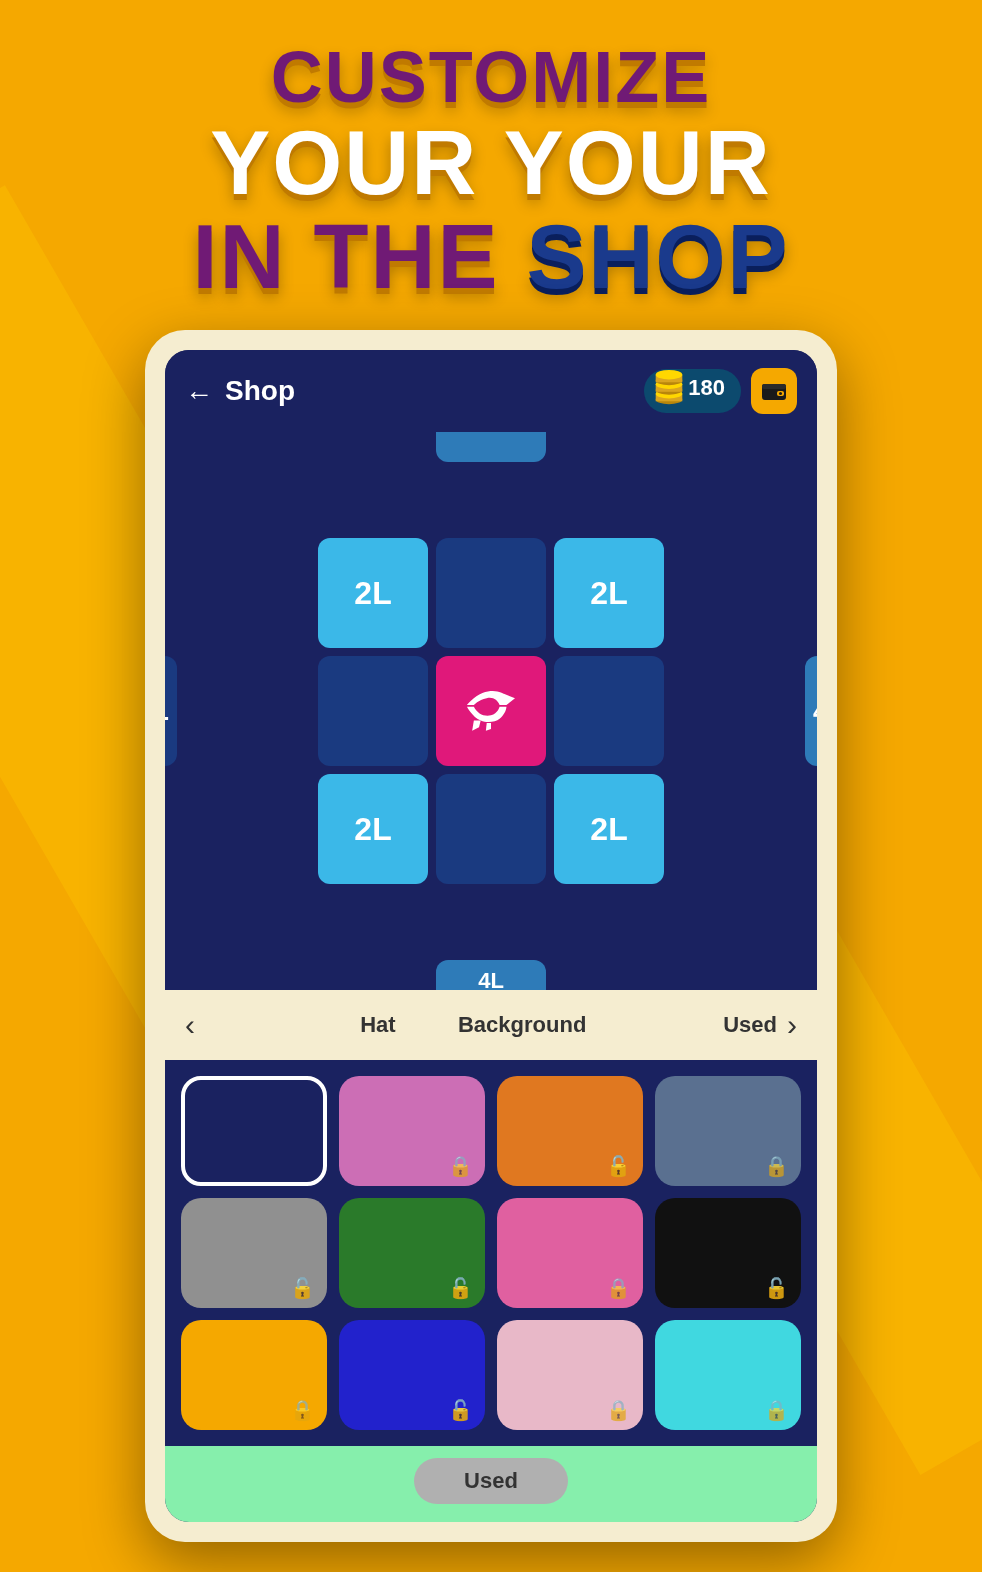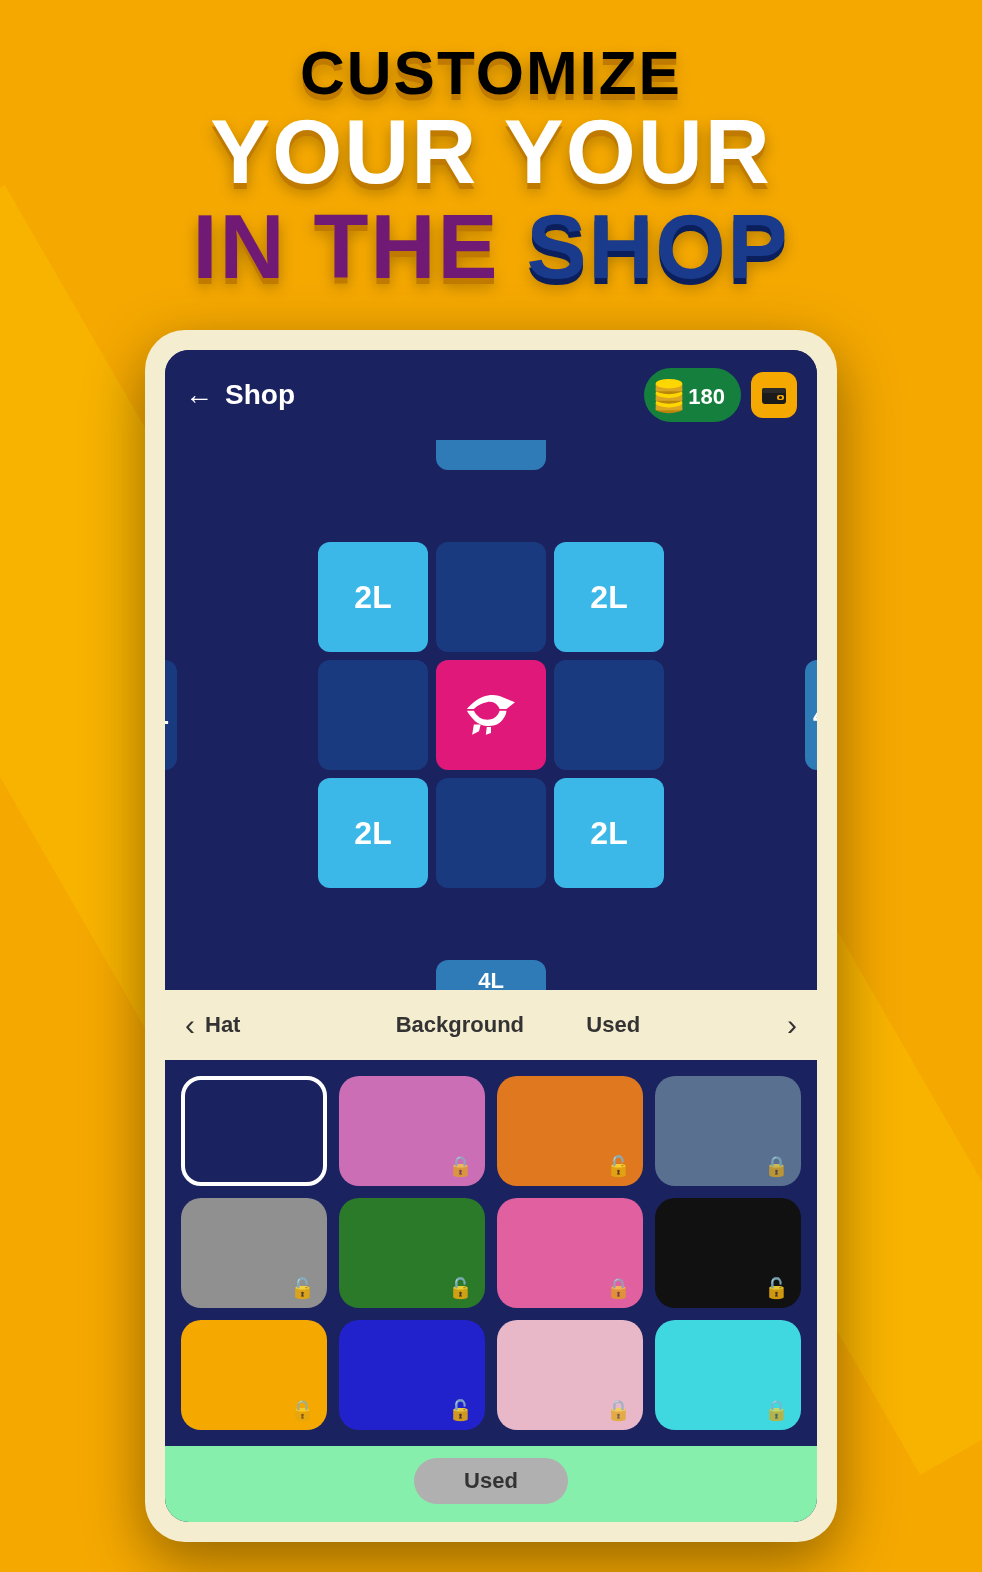--- a/index.html
+++ b/index.html
@@ -36,23 +36,23 @@
     
     .header-text {
       position: absolute;
       top: 40px;
       left: 0;
       right: 0;
       text-align: center;
       line-height: 1.05;
     }
     .header-line1 {
-      font-size: 62px;
-      font-weight: 900;
-      color: #000000;
+      font-size: 72px;
+      font-weight: 900;
+      color: #701a75;
       text-shadow: 0 6px 0 #C07A00, 0 8px 15px rgba(0,0,0,0.3);
       display: block;
       letter-spacing: 2px;
     }
     .header-line2 {
       font-size: 90px;
       font-weight: 900;
       color: white;
       text-shadow: 0 6px 0 #C07A00, 0 8px 15px rgba(0,0,0,0.3);
       display: block;
@@ -115,25 +115,25 @@
       cursor: pointer;
       margin-right: 12px;
     }
     .shop-title {
       color: white;
       font-size: 28px;
       font-weight: bold;
       flex: 1;
     }
     .coins-badge {
-      background: #15803d;
+      background: #0c4a6e;
       border-radius: 30px;
       display: flex;
       align-items: center;
-      padding: 10px 16px 6px 6px;
+      padding: 0 16px 6px 6px;
       margin-right: 10px;
     }
     .coins-amount {
       color: white;
       font-size: 22px;
       font-weight: bold;
     }
     .wallet-btn {
       background: #F5A800;
       border-radius: 12px;
@@ -266,21 +266,21 @@
       flex-shrink: 0;
     }
     .cat-arrow {
       color: #333;
       font-size: 30px;
       cursor: pointer;
       padding: 0 10px;
     }
     .cat-item {
       flex: 1;
-      text-align: left;
+      text-align: right;
       font-size: 22px;
       font-weight: bold;
       color: #333;
       cursor: pointer;
     }
 
     
     .color-grid {
       background: #1A2260;
       display: grid;

